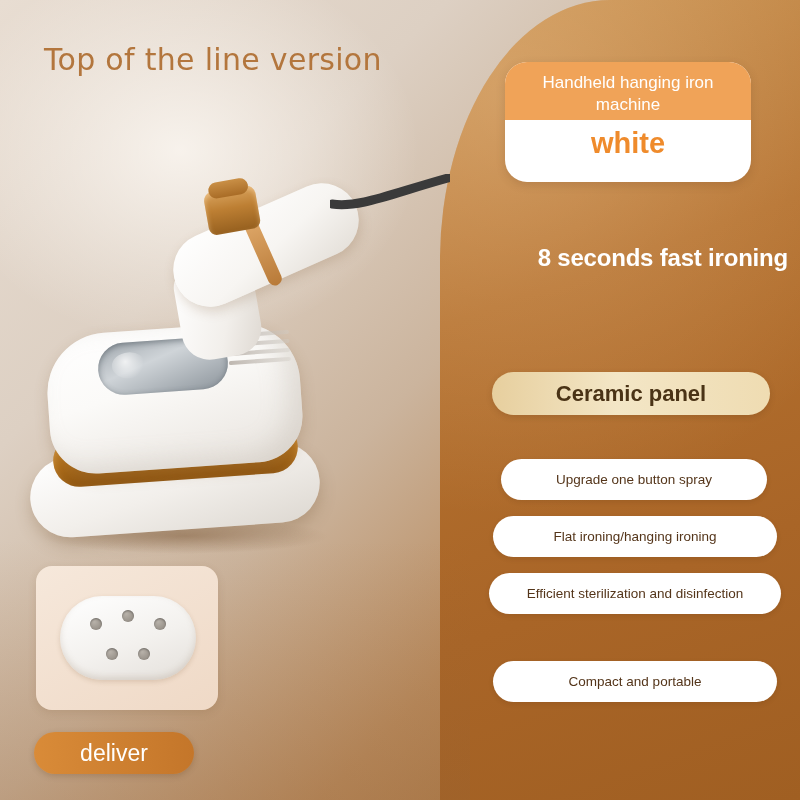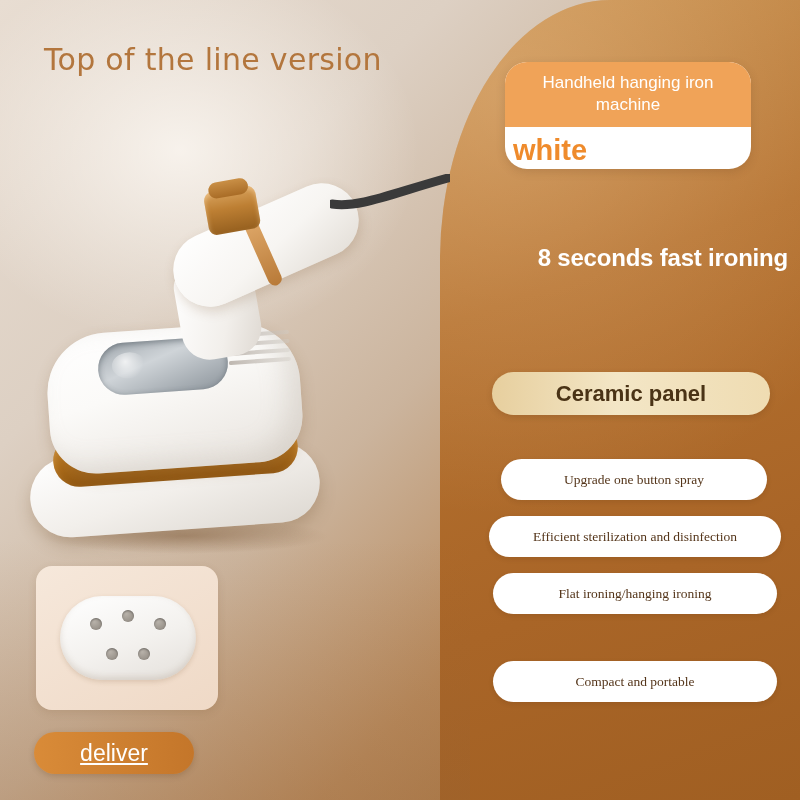--- a/index.html
+++ b/index.html
@@ -66,24 +66,25 @@
     border-radius: 22px;
     overflow: hidden;
     box-shadow: 0 3px 10px rgba(90,50,20,.18);
   }
   .name-card .head {
     background: #f0a358;
     color: #ffffff;
     text-align: center;
     font-size: 17px;
     line-height: 22px;
-    padding: 10px 8px 11px;
+    padding: 10px 8px 4px;
   }
   .name-card .body {
-    padding: 7px 8px 2px;
+    text-align: center;
+    padding: 7px 8px 22px;
   }
   .name-card .body .val {
     color: #ef8b2c;
     font-size: 29px;
     font-weight: bold;
   }
 
   
   .spec {
     position: absolute;
@@ -111,21 +112,20 @@
     align-items: center;
     justify-content: center;
     box-shadow: 0 2px 6px rgba(80,45,15,.18);
   }
 
   
   .features {
     position: absolute;
     left: 487px; top: 459px;
     width: 296px;
-    font-family: Liberation Serif, serif;
   }
   .pill {
     height: 41px;
     background: #ffffff;
     border-radius: 21px;
     display: flex;
     align-items: center;
     justify-content: center;
     color: #54351a;
     font-size: 13.5px;
@@ -144,21 +144,20 @@
     left: 34px; bottom: 26px;
     width: 160px; height: 42px;
     background: linear-gradient(90deg, #d98b38, #c4762a);
     border-radius: 21px;
     color: #ffffff;
     font-size: 23px;
     display: flex;
     align-items: center;
     justify-content: center;
     box-shadow: 0 2px 6px rgba(80,45,15,.22);
-    text-decoration: underline;
   }
 
   
   .accessory {
     position: absolute;
     left: 36px; top: 566px;
     width: 182px; height: 144px;
     border-radius: 16px;
     background: linear-gradient(150deg, #f6e8db 0%, #efd9c6 100%);
     box-shadow: 0 3px 8px rgba(120,80,45,.16);
@@ -354,18 +353,18 @@
   </div>
 
   <div class="spec">
     <div>8 seconds fast ironing</div>
   </div>
 
   <div class="ceramic">Ceramic panel</div>
 
   <div class="features">
     <div class="pill w1">Upgrade one button spray</div>
+    <div class="pill w3">Flat ironing/hanging ironing</div>
     <div class="pill w4">Efficient sterilization and disinfection</div>
-    <div class="pill w3">Flat ironing/hanging ironing</div>
     <div class="pill w5">Compact and portable</div>
   </div>
 
 </div>
 
 </body></html>

